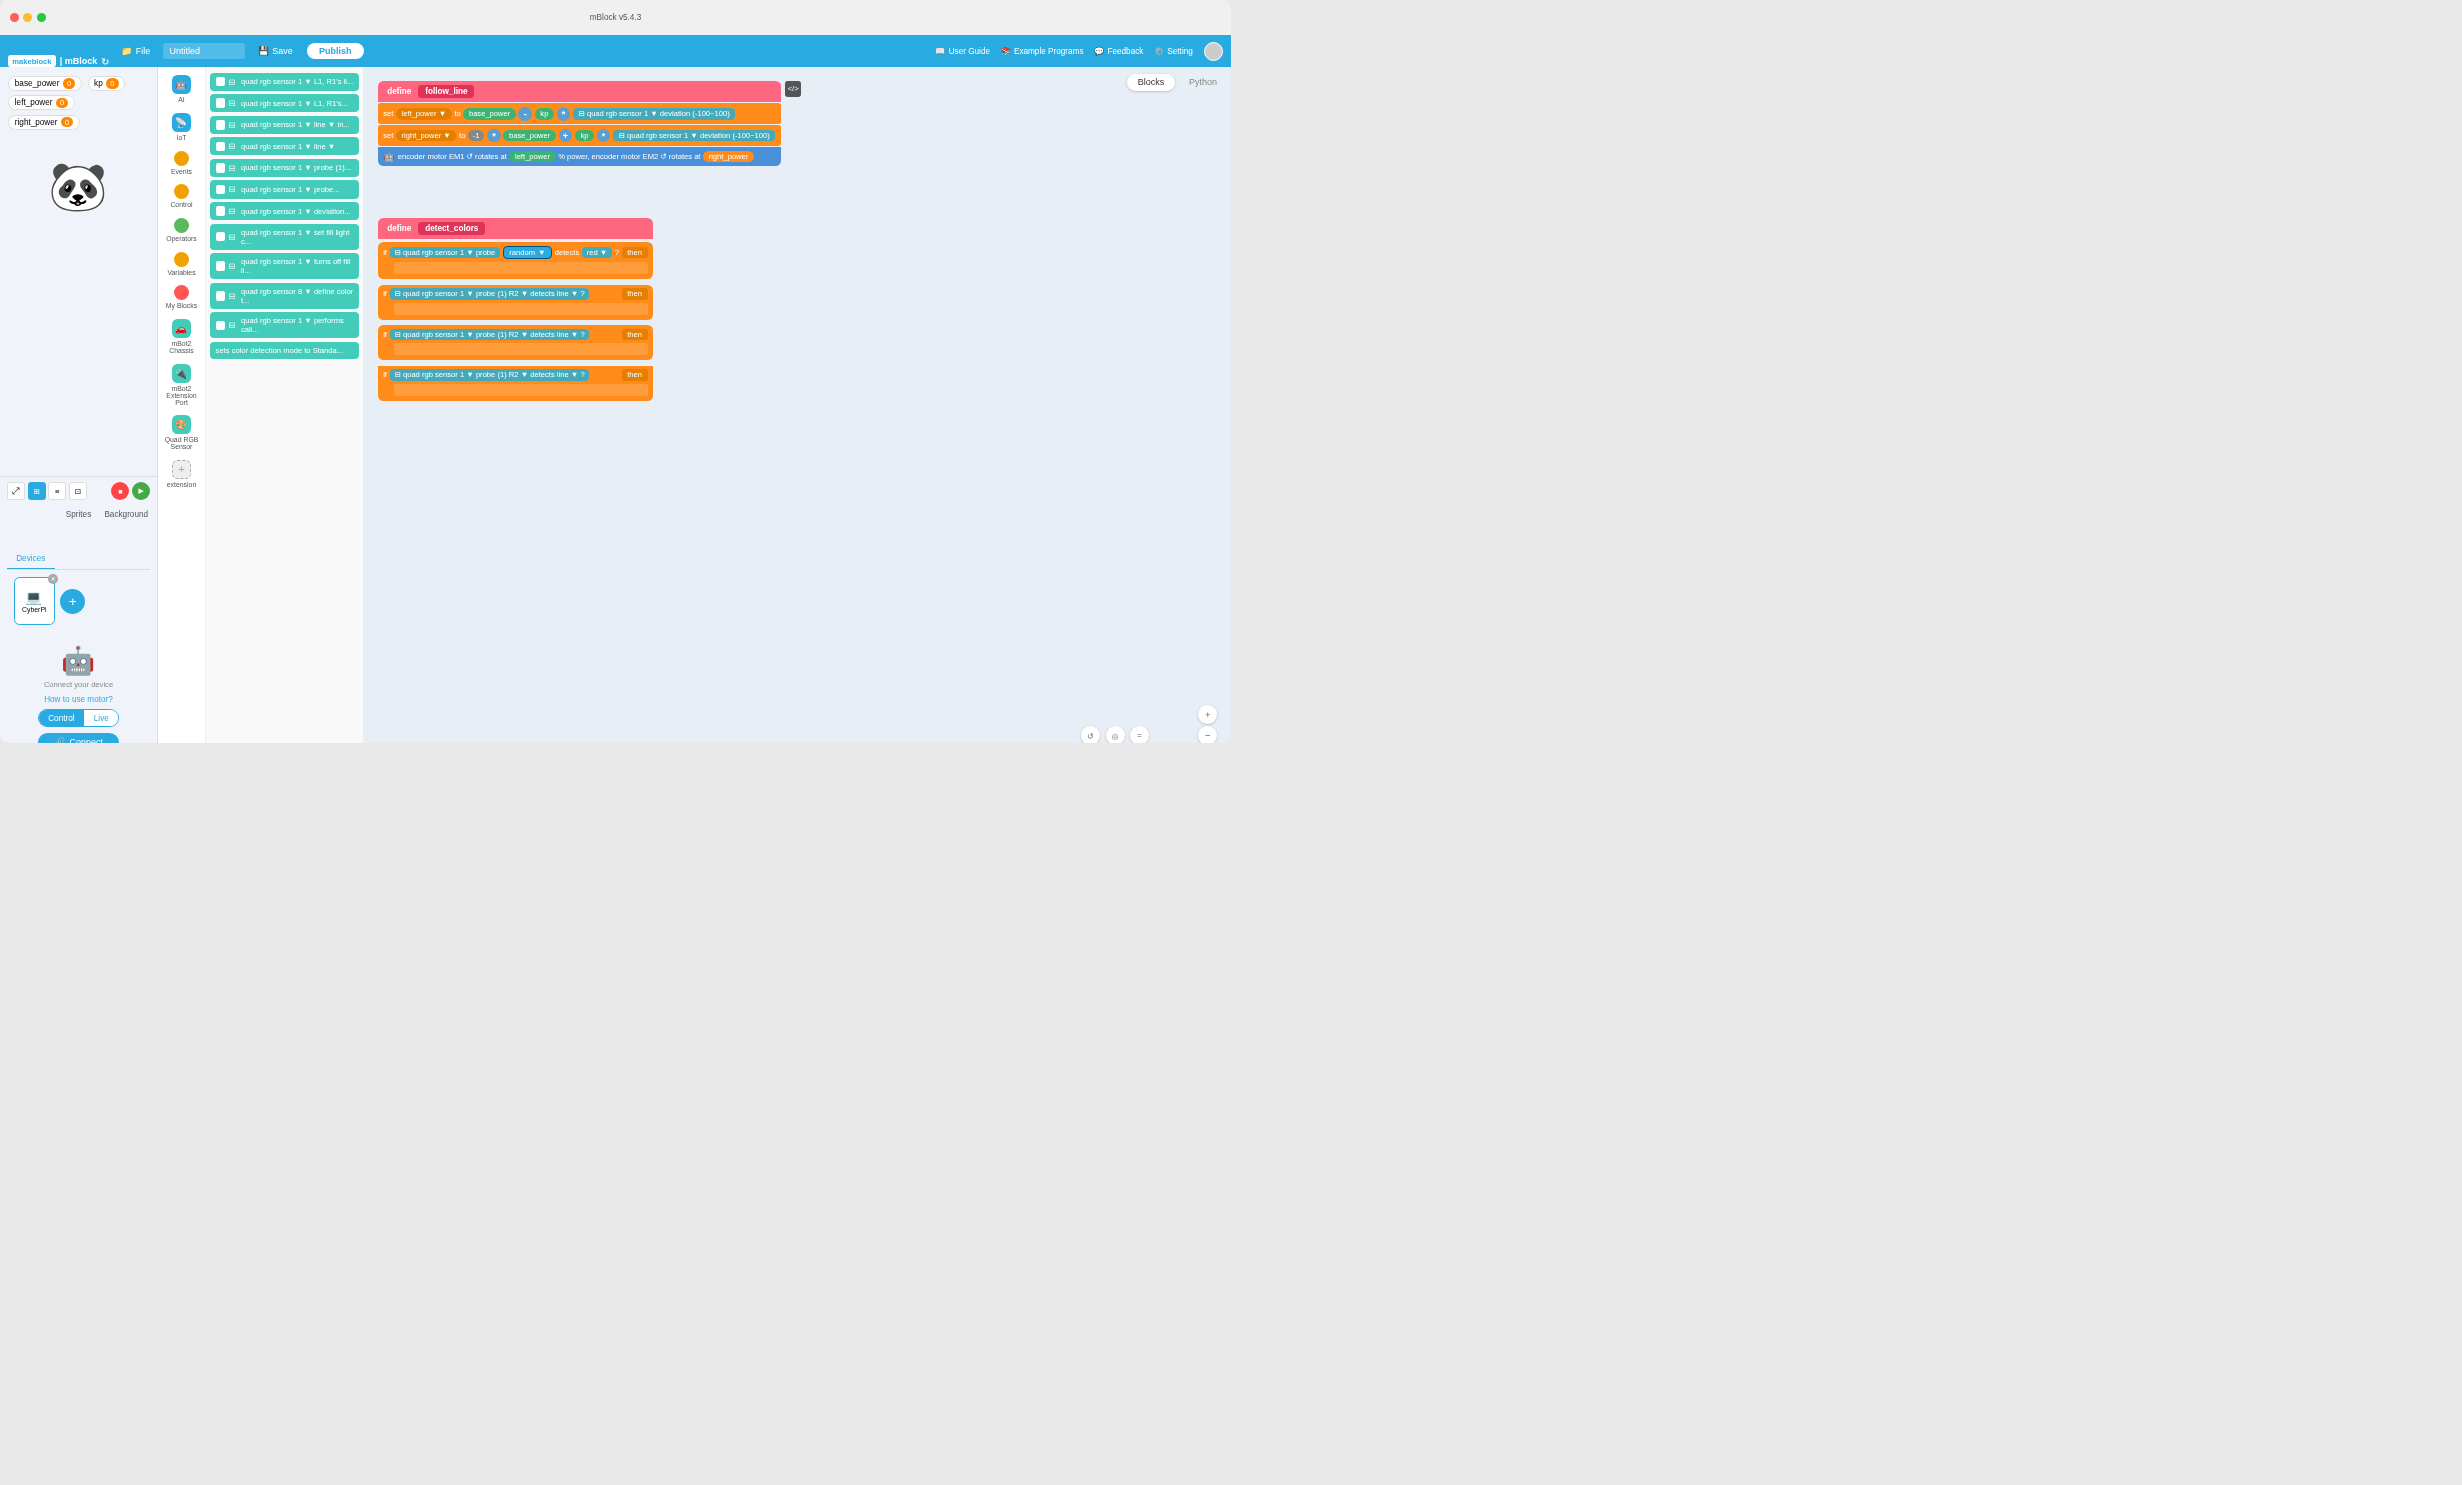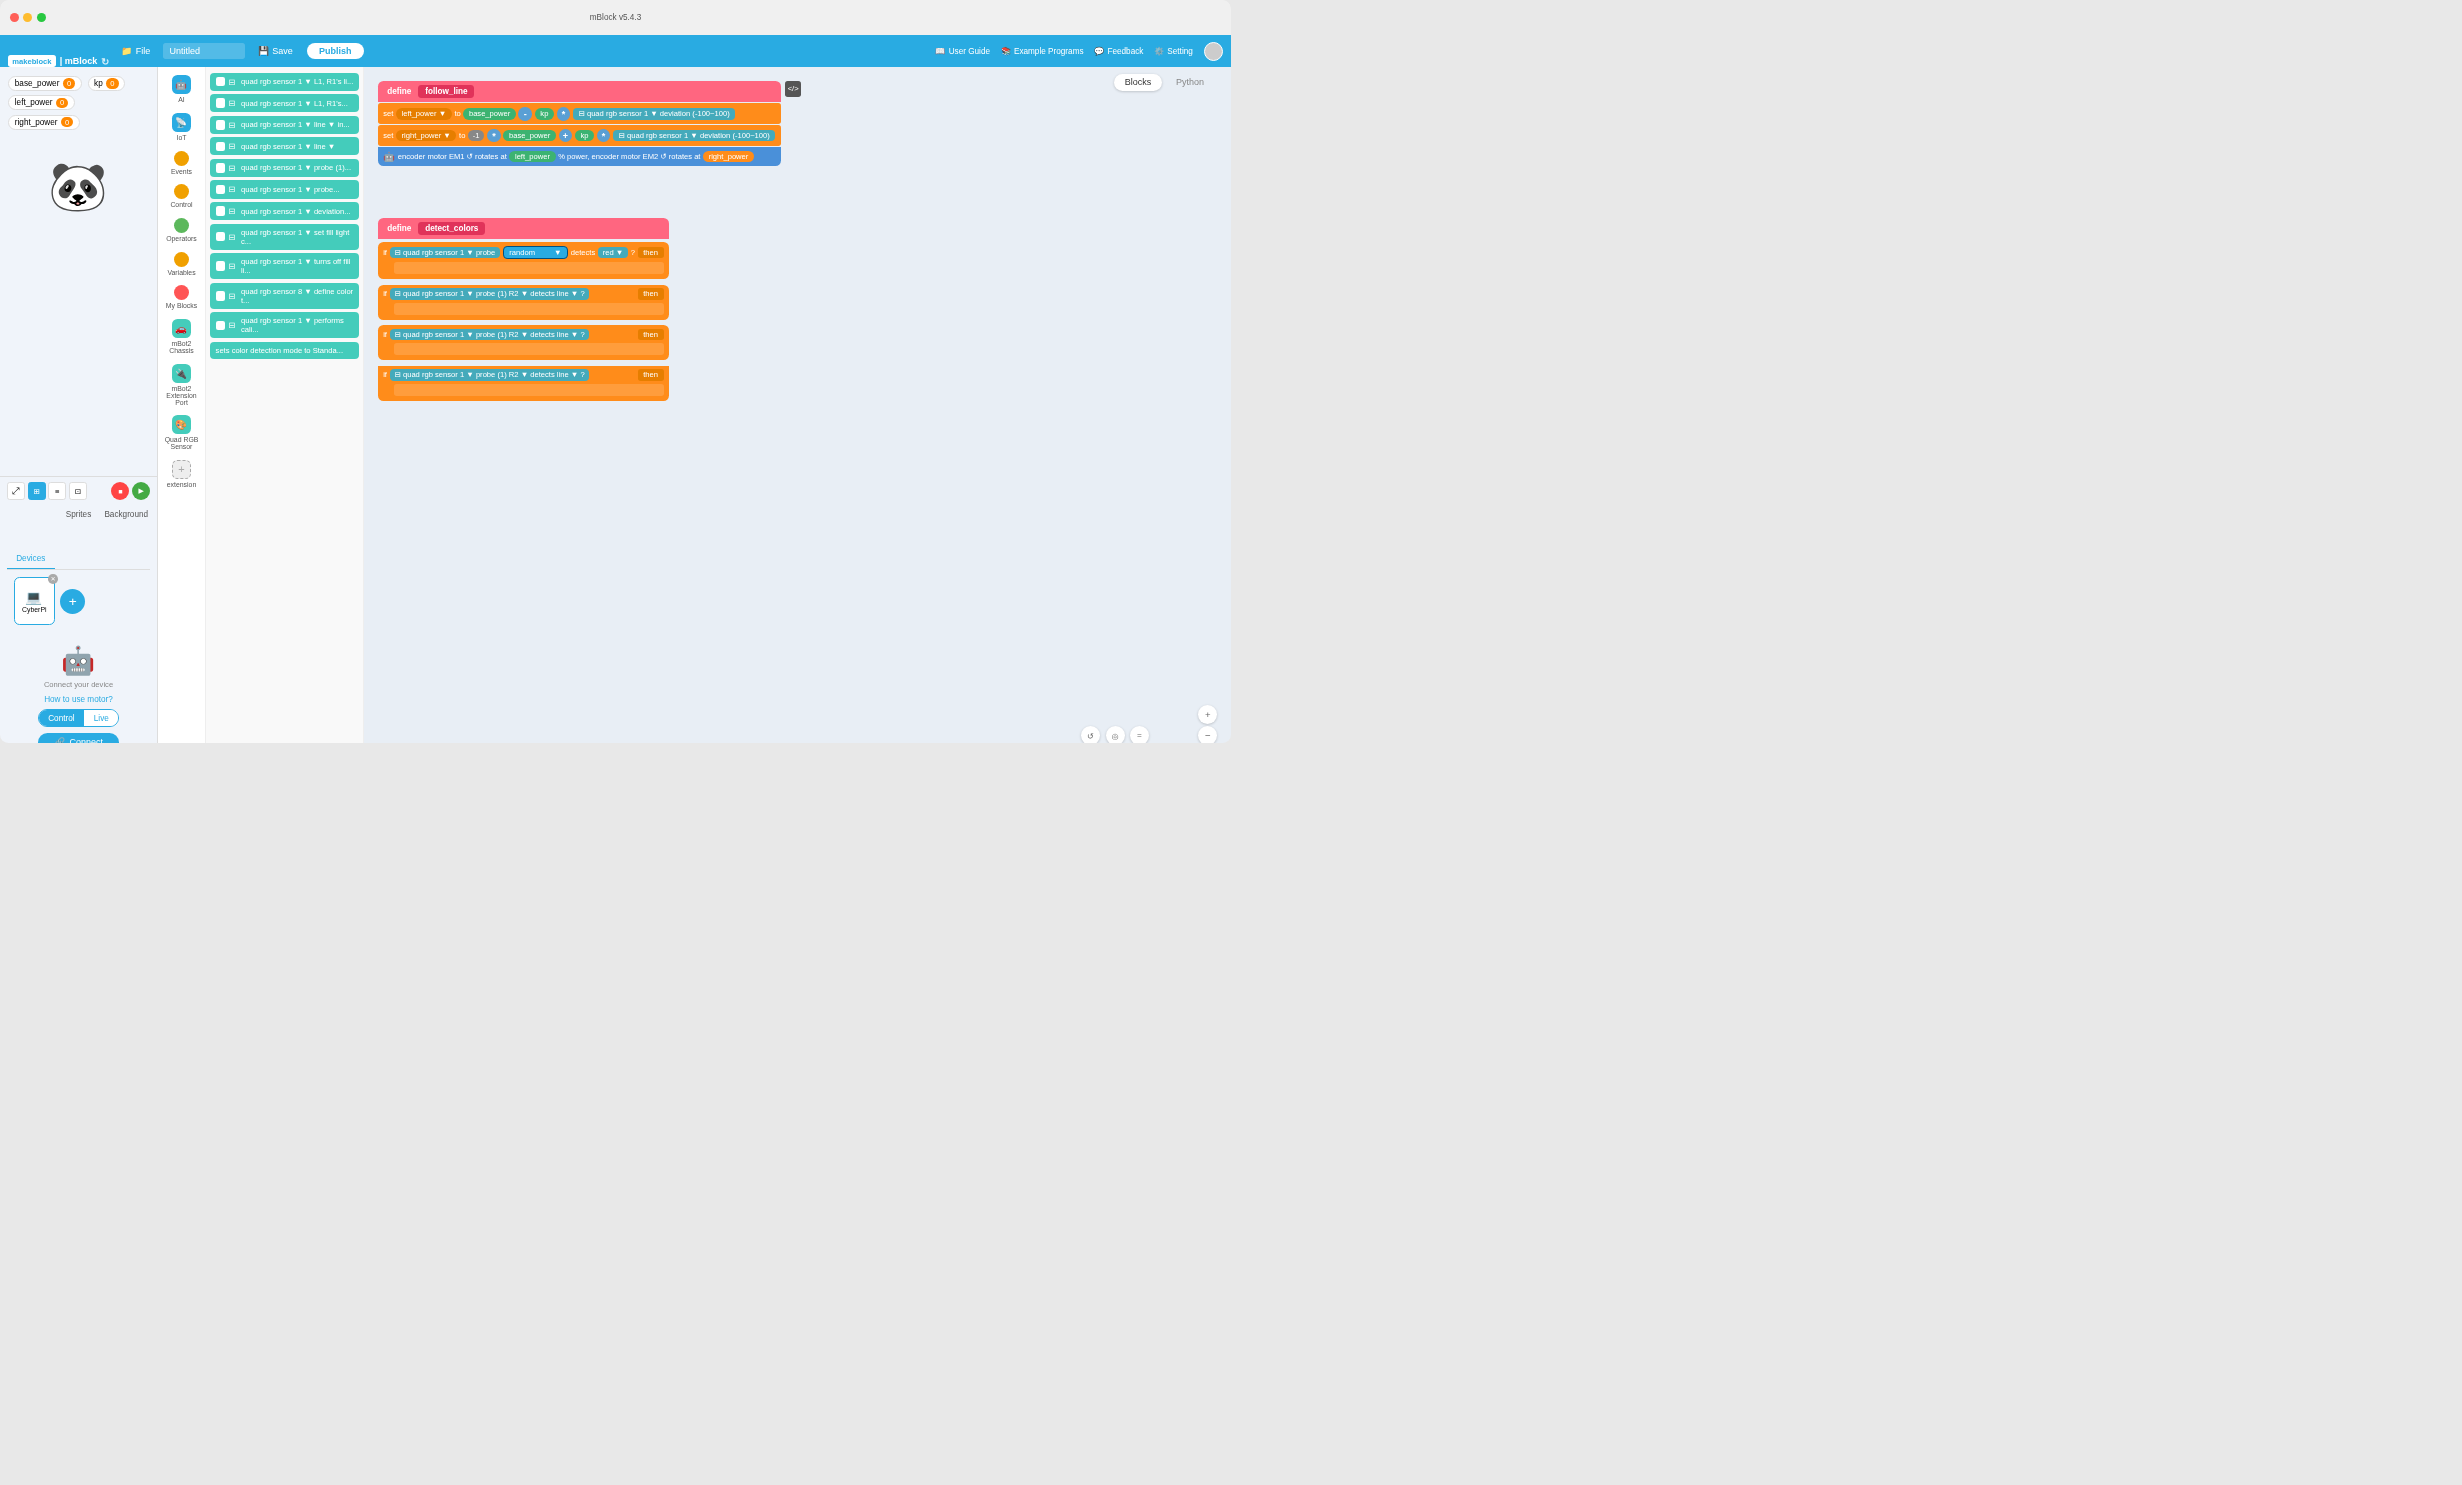--- a/index.html
+++ b/index.html
@@ -63,21 +63,21 @@
     .cat-dot { width: 15px; height: 15px; border-radius: 50%; margin-bottom: 2.1px; }
     .cat-label { font-size: 6.9px; color: #555; text-align: center; }
 
     
     .blocks-list { width: 158px; background: #f9f9f9; border-right: 0.7px solid #eee; overflow-y: auto; padding: 5.5px 4.1px; }
     .block-item { background: #4cb; color: white; border-radius: 4.1px; padding: 4.1px 5.5px; margin-bottom: 3.4px; font-size: 7.6px; display: flex; align-items: center; gap: 3.4px; cursor: pointer; }
     .block-check { width: 9.6px; height: 9.6px; background: white; border-radius: 2.1px; flex-shrink: 0; }
 
     
     .canvas { flex: 1; background: #e8eef5; position: relative; overflow: hidden; }
-    .canvas-toolbar { position: absolute; top: 6.9px; right: 16px; display: flex; gap: 2.7px; align-items: center; }
+    .canvas-toolbar { position: absolute; top: 6.9px; right: 3px; display: flex; gap: 2.7px; align-items: center; }
     .canvas-tab { padding: 3.4px 11px; font-size: 9px; border-radius: 12.4px; cursor: pointer; }
     .canvas-tab.active { background: white; color: #333; box-shadow: 0 0.7px 2.7px rgba(0,0,0,0.2); }
     .canvas-tab.inactive { color: #888; }
 
     
     .code-section { position: absolute; }
     
     .zoom-controls { position: absolute; bottom: 13.7px; right: 13.7px; display: flex; flex-direction: column; gap: 2.7px; }
     .zoom-btn { width: 19px; height: 19px; background: white; border-radius: 50%; display: flex; align-items: center; justify-content: center; cursor: pointer; box-shadow: 0 0.7px 2.7px rgba(0,0,0,0.2); font-size: 9.6px; color: #666; }
     .bottom-controls { position: absolute; bottom: 13.7px; right: 82px; display: flex; gap: 5.5px; }
@@ -401,21 +401,21 @@
           <span style="background:#e0335a;border-radius:3.4px;padding:2.1px 6.9px;">detect_colors</span>
         </div>
 
         <div style="background:#ff8c1a;border-radius:5.5px;padding:3.4px 5.5px;margin-bottom:4.1px;">
           <div style="display:flex;align-items:center;gap:2.7px;font-size:7.6px;color:white;flex-wrap:wrap;">
             <span>if</span>
             <span style="background:#4ab;border-radius:4.1px;padding:1.4px 4.8px;display:inline-flex;align-items:center;gap:2.1px;">
               <span>⊟</span>
               <span>quad rgb sensor  1 ▼  probe</span>
             </span>
-            <span style="background:#29abe2;border-radius:4.1px;padding:1.4px 5.5px;border:1.4px solid #005080;display:inline-flex;align-items:center;gap:19px;">
+            <span style="background:#29abe2;border-radius:4.1px;padding:1.4px 5.5px;border:1.4px solid #005080;display:inline-flex;align-items:center;gap:3px;">
               <span>random</span>
               <span>▼</span>
             </span>
             <span>detects</span>
             <span style="background:#4ab;border-radius:4.1px;padding:1.4px 4.8px;display:inline-flex;align-items:center;gap:2.1px;">
               <span>red</span>
               <span>▼</span>
             </span>
             <span>?</span>
             <span style="background:#e67e00;border-radius:2.7px;padding:1.4px 5.5px;margin-left:auto;">then</span>

